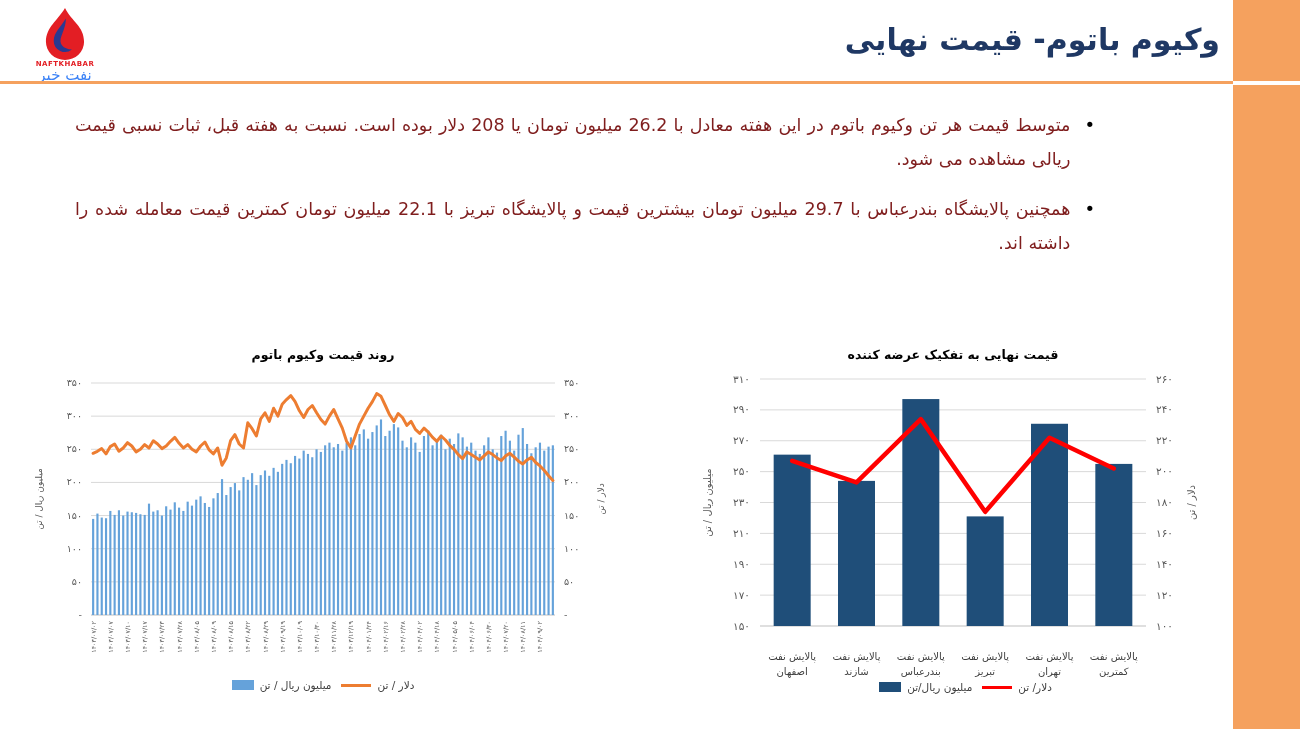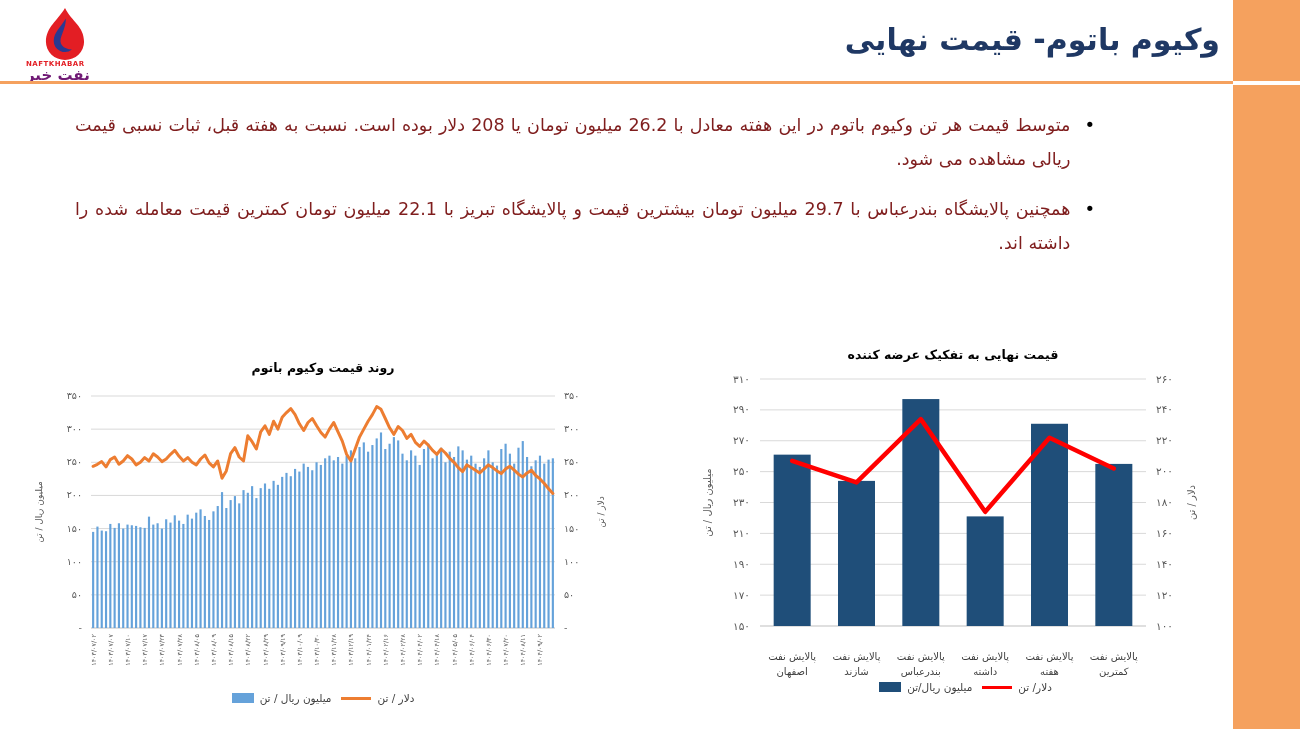--- a/index.html
+++ b/index.html
@@ -4,36 +4,36 @@
 <style>
   * { margin:0; padding:0; box-sizing:border-box; }
   body { font-family:"DejaVu Sans", sans-serif; background:#fff; }
   .slide { position:relative; width:1300px; height:729px; background:#fff; overflow:hidden; }
 
   
   .orange-strip { position:absolute; top:0; right:0; width:67px; height:729px; }
   .strip-notch { position:absolute; top:81px; left:0; width:100%; height:4px; background:#fff; }
 
   
-  .logo { position:absolute; top:6px; left:26px; width:78px; }
+  .logo { position:absolute; top:6px; left:26px; width:78px; text-align:center; }
   .logo svg { display:block; margin:0 auto; }
   .logo-en { font-size:7px; font-weight:bold; color:#E31E24; letter-spacing:.5px; display:block; margin-top:-2px;}
-  .logo-fa { font-size:15px; font-weight:bold; color:#701a75; display:block; line-height:1; }
+  .logo-fa { font-size:15px; font-weight:normal; color:#3b82f6; display:block; line-height:1; }
   .page-title { position:absolute; top:22px; right:80px; font-size:30px; font-weight:bold; direction:rtl; }
   .rule { position:absolute; top:81px; left:0; width:1233px; height:3px; }
 
   
   .bullets { position:absolute; top:108px; right:205px; width:1020px; direction:rtl; }
   .bullet { display:flex; gap:14px; margin-bottom:16px; }
   .bullet-dot { font-size:18px; line-height:34px; }
   .bullet-text { font-size:17.5px; line-height:34px; text-align:justify; color:#7f1d1d; }
 
   
   .chart { position:absolute; }
-  #chart-left  { left:28px;  top:356px; width:590px; }
+  #chart-left  { left:28px;  top:343px; width:590px; }
   #chart-right { left:698px; top:343px; width:535px; }
 
   .legend-row { display:flex; justify-content:center; align-items:center; gap:10px; direction:ltr; margin-top:2px; }
   .legend-item { display:flex; align-items:center; gap:6px; }
   .legend-box  { width:22px; height:10px; display:inline-block; }
   .legend-line { width:30px; height:3px; display:inline-block; }
   .legend-label { font-size:10.5px; color:#404040; direction:rtl; }
 
   .cat-row { display:flex; direction:ltr; margin-top:2px; }
   .cat-cell { flex:1; text-align:center; font-size:10px; color:#404040; line-height:1.5; direction:rtl; }
@@ -299,25 +299,25 @@
         <div class="cat-cell">
           <span>پالایش نفت</span>
           <span>شازند</span>
         </div>
         <div class="cat-cell">
           <span>پالایش نفت</span>
           <span>بندرعباس</span>
         </div>
         <div class="cat-cell">
           <span>پالایش نفت</span>
-          <span>داشته</span>
-        </div>
-        <div class="cat-cell">
-          <span>پالایش نفت</span>
-          <span>هفته</span>
+          <span>تبریز</span>
+        </div>
+        <div class="cat-cell">
+          <span>پالایش نفت</span>
+          <span>تهران</span>
         </div>
         <div class="cat-cell">
           <span>پالایش نفت</span>
           <span>کمترین</span>
         </div>
       </div>
     <div class="legend-row">
       <span class="legend-item">
         <span class="legend-box" id="lg2-box" style="background: rgb(31, 78, 121);"></span>
         <span class="legend-label">میلیون ریال/تن</span>

